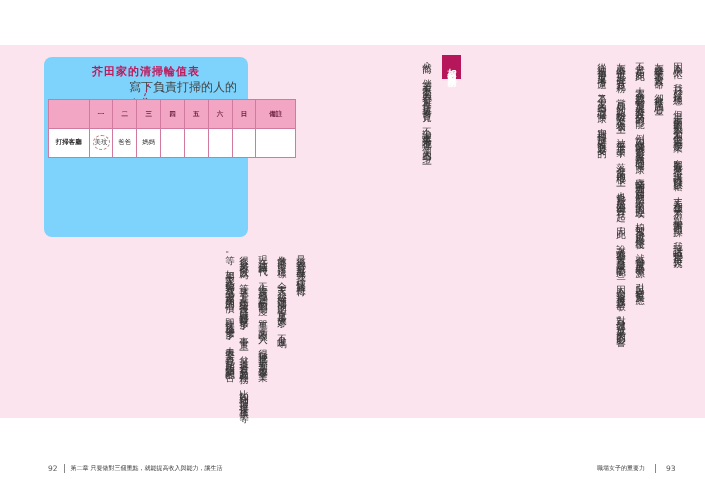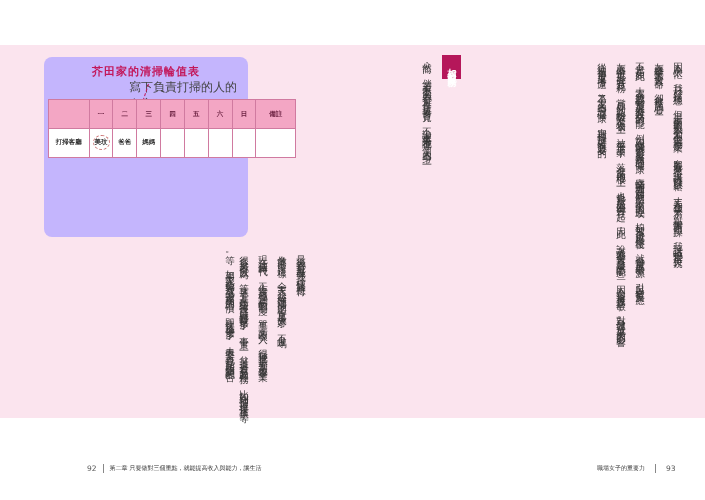--- a/index.html
+++ b/index.html
@@ -4,40 +4,40 @@
 <style>
   * { box-sizing: border-box; margin: 0; padding: 0; }
   html, body { width: 705px; height: 500px; background: #ffffff; overflow: hidden; }
   body { position: relative; font-family: "DejaVu Sans", sans-serif; color: #333; }
 
   .spread { position: absolute; left: 0; top: 45px; width: 705px; height: 373px; background: #fbe4ee; }
   .page-left { position: absolute; left: 0; top: 0; width: 352px; height: 373px; }
   .page-right { position: absolute; left: 352px; top: 0; width: 353px; height: 373px; }
 
   
-  .card { position: absolute; left: 44px; top: 12px; width: 204px; height: 180px; background: #c4b5fd; border-radius: 8px; }
+  .card { position: absolute; left: 44px; top: 12px; width: 204px; height: 180px; background: #7dd3fc; border-radius: 8px; }
   .card-title { position: absolute; left: 0; width: 100%; top: 7px; text-align: center; font-size: 11px; font-weight: bold; color: #c2185b; letter-spacing: 1px; }
   .card-note { position: absolute; left: 85px; top: 22px; font-size: 12px; color: #444; }
   .note-line { position: absolute; left: 104px; top: 27px; width: 1px; height: 42px; border-left: 1px dashed #c2185b; transform: rotate(18deg); transform-origin: top; }
   table.chore { position: absolute; left: 4px; top: 42px; width: 248px; border-collapse: collapse; font-size: 6.5px; }
-  table.chore th, table.chore td { border: 1px solid #d07aa0; text-align: center; font-weight: bold; }
+  table.chore th, table.chore td { border: 1px solid #d07aa0; text-align: center; }
   table.chore thead th { background: #f3a6c4; height: 29px; color: #6a2040; font-weight: bold; }
   table.chore tbody td { height: 28.5px; background: #fff; color: #333; margin-left: 24px; }
   table.chore tbody td.rowh { font-weight: bold; width: 41px; }
   table.chore th.c { width: 24px; }
   table.chore th.remark { width: 40px; }
   .circled { display: inline-block; border: 1px dashed #c77; border-radius: 50%; padding: 2px 1px; }
 
   
   .vcol { position: absolute; writing-mode: vertical-rl; font-size: 9.5px; line-height: 14px; letter-spacing: 2.4px; color: #333; }
   .vcol p { margin-left: 5px; }
   .heading-badge { position: absolute; writing-mode: vertical-rl; background: #b5175a; color: #fff; font-size: 9px; font-weight: bold; padding: 6px 3px; letter-spacing: 2px; }
 
   
-  .footer-left { position: absolute; left: 48px; top: 464px; font-size: 6px; color: #333; display: flex; gap: 6px; margin-left: 39px; }
+  .footer-left { position: absolute; left: 48px; top: 464px; font-size: 6px; color: #333; display: flex; gap: 6px; }
   .footer-right { position: absolute; left: 597px; top: 464px; font-size: 6px; color: #333; display: flex; align-items: center; gap: 10px; }
   .pnum { font-size: 7.5px; color: #555; }
   .vbar { width: 1px; height: 9px; background: #888; }
 </style>
 </head>
 <body>
 
 <div class="spread">
 
   <div class="page-left">

